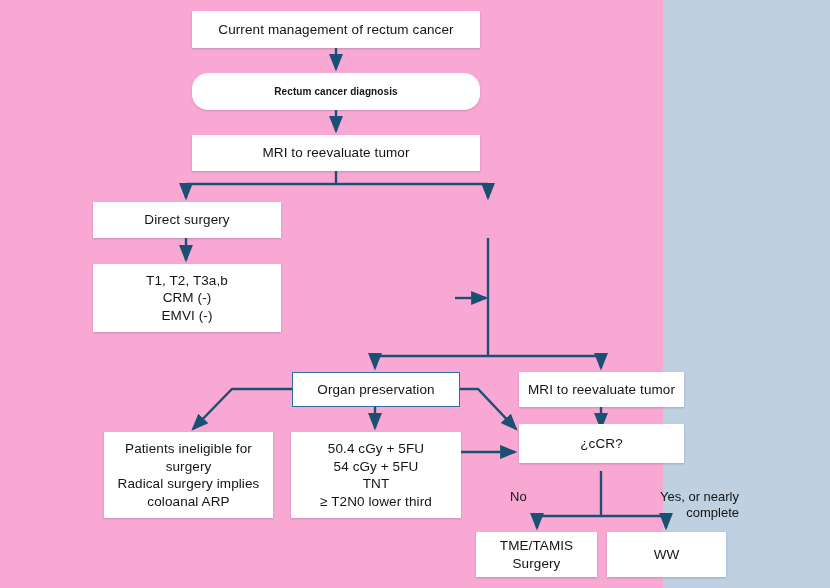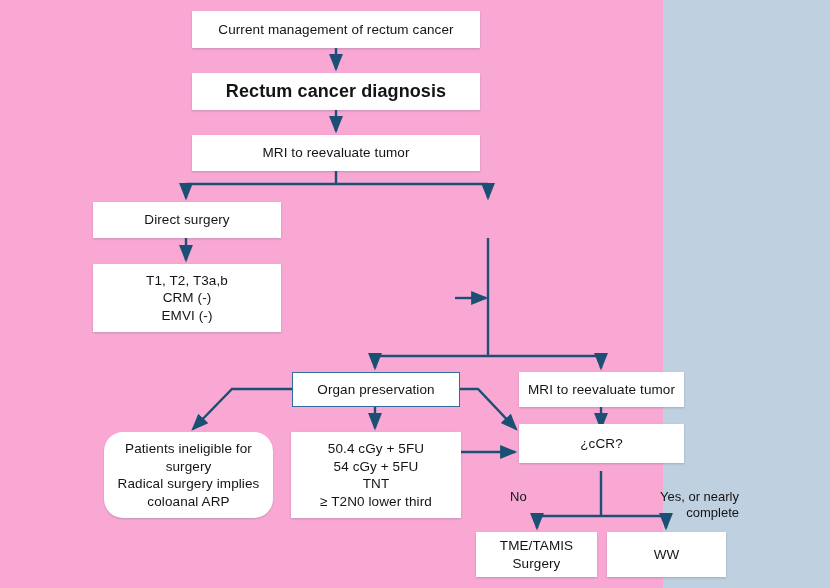--- a/index.html
+++ b/index.html
@@ -40,21 +40,22 @@
     line-height: 17.5px;
     letter-spacing: 0.1px;
     box-shadow: 0 1px 2px rgba(60, 80, 100, 0.28);
   }
   .node-box.bordered {
     border: 1.2px solid #2d6e9e;
     box-shadow: none;
   }
   .node-box.bold {
     font-weight: bold;
-    font-size: 18px;
+    font-size: 10px;
+    border-radius: 16px;
   }
   .node-text {
     display: block;
     white-space: pre-line;
     padding: 0 6px;
   }
   .edge-label {
     position: absolute;
     color: #141414;
     font-size: 13px;
@@ -140,21 +141,21 @@
 
 
   <div class="node-box bordered" style="left:292px; top:372px; width:168px; height:35px;">
     <span class="node-text">Organ preservation</span>
   </div>
 
   <div class="node-box" style="left:519px; top:372px; width:165px; height:35px;">
     <span class="node-text">MRI to reevaluate tumor</span>
   </div>
 
-  <div class="node-box" style="left:104px; top:432px; width:169px; height:86px;border-radius:19px;">
+  <div class="node-box" style="left:104px; top:432px; width:169px; height:86px;">
     <span class="node-text">Patients ineligible for
 surgery
 Radical surgery implies
 coloanal ARP</span>
   </div>
 
   <div class="node-box" style="left:291px; top:432px; width:170px; height:86px;">
     <span class="node-text">50.4 cGy + 5FU
 54 cGy + 5FU
 TNT

